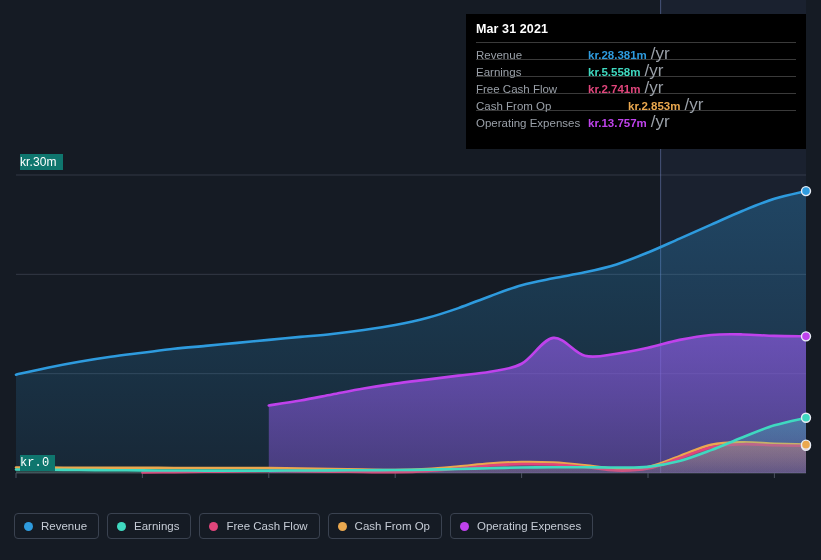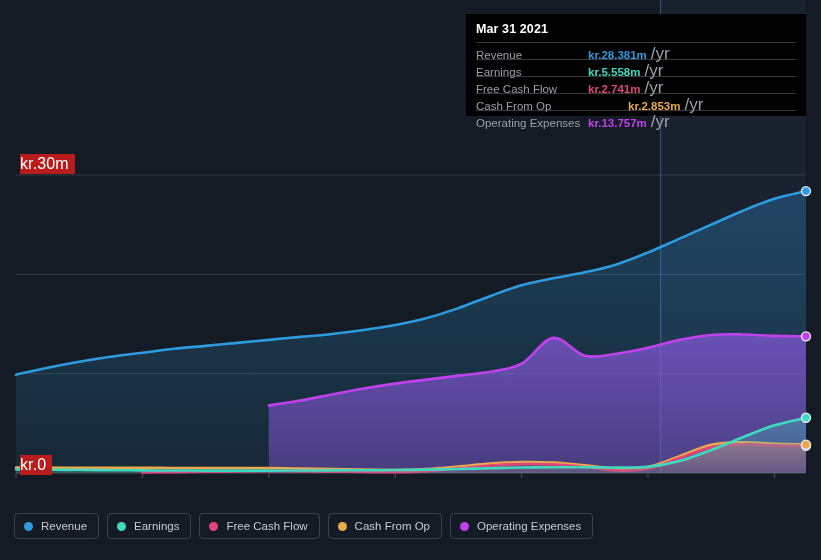--- a/index.html
+++ b/index.html
@@ -15,50 +15,50 @@
   .plot {
     position: absolute;
     left: 0; top: 0; width: 821px; height: 487px;
   }
   .svg-layer { position: absolute; left: 0; top: 0; }
 
   
   .ylabel {
     position: absolute;
     color: #ffffff;
-    font-size: 16px;
+    font-size: 12px;
     letter-spacing: .1px;
-    background: #b91c1c;
+    background: #0f766e;
     padding: 1px 6px 1px 0;
     z-index: 6;
     white-space: nowrap;
   }
   .ylabel-top { left: 20px; top: 154px; }
-  .ylabel-zero { left: 20px; top: 455px; }
+  .ylabel-zero { left: 20px; top: 455px; font-family: Liberation Mono, monospace; }
 
   
   .xaxis {
     position: absolute;
     left: 0; top: 480px; width: 821px; height: 24px;
     z-index: 5;
   }
   .xtick {
     position: absolute;
     top: 0;
     transform: translateX(-50%);
     color: #b8bfcc;
     font-size: 12px;
     white-space: nowrap;
   }
 
   
   .tooltip {
     position: absolute;
     left: 466px; top: 14px;
-    width: 340px; height: 102px;
+    width: 340px; height: 135px;
     background: #000000;
     z-index: 30;
     padding: 8px 10px 0 10px;
   }
   .tt-title {
     color: #ffffff;
     font-size: 12.5px;
     font-weight: bold;
     letter-spacing: .1px;
     padding-bottom: 6px;

